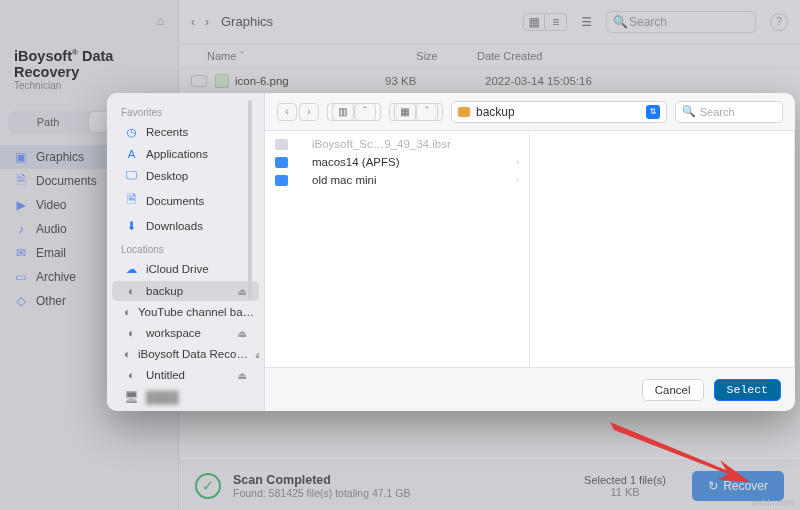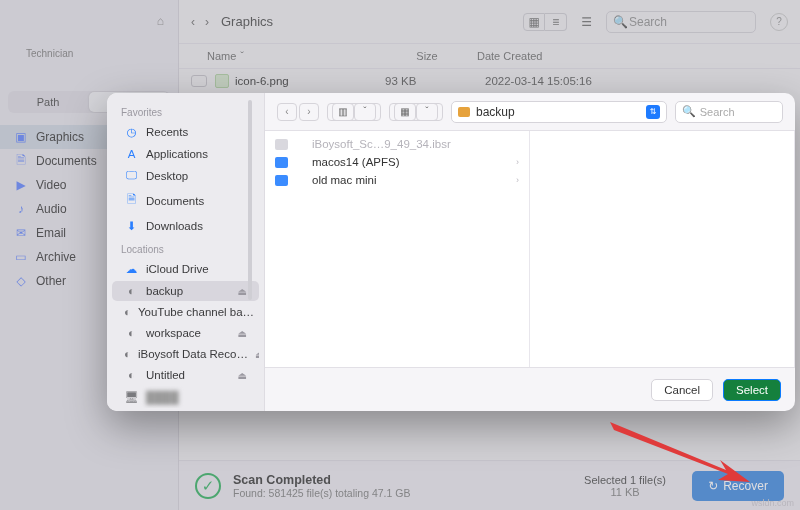--- a/index.html
+++ b/index.html
@@ -7,22 +7,22 @@
   
   .chrome { position: absolute; top: 0; left: 0; right: 0; height: 44px; display: flex; align-items: center; padding: 0 12px; }
   .traffic { display: flex; gap: 7px; margin-right: 12px; }
   .tl { width: 11px; height: 11px; border-radius: 50%; }
   .red { background:#ff5f57; } .yel { background:#febc2e; } .grn { background:#28c840; }
   
   .app-side { position:absolute; left:0; top:0; bottom:0; width:179px; background:#e9e7ee; border-right:1px solid #d7d5dd; padding-top:44px; }
   .brand { padding: 4px 14px 8px; }
   .brand h1 { font-size:14.5px; font-weight:700; color:#222; }
   .brand h1 sup{font-size:8px;}
-  .subtitle { font-size:10px; color:#888;margin-left:12px; }
-  .tabs2 { display:flex; margin:24px 8px 10px; background:#e0dee6; border-radius:6px; overflow:hidden; height:22px; }
+  .subtitle { font-size:10px; color:#888; }
+  .tabs2 { display:flex; margin:12px 8px 10px; background:#e0dee6; border-radius:6px; overflow:hidden; height:22px; }
   .tabs2 div { flex:1; display:flex; align-items:center; justify-content:center; font-size:11px; color:#555; }
   .tabs2 .act { background:#f5f4f8; border-radius:5px; margin:1px; box-shadow:0 0 2px rgba(0,0,0,.15); }
   .cats { padding: 2px 0; }
   .cat { display:flex; align-items:center; gap:8px; padding:5px 14px; color:#444; }
   .cat.act { background:#d2d8e3; }
   .ci { width:14px; height:12px; display:inline-flex; align-items:center; justify-content:center; color:#6b8dff; }
   
   .main { position:absolute; left:179px; right:0; top:0; bottom:0; display:flex; flex-direction:column; }
   .toolbar { height:44px; display:flex; align-items:center; gap:8px; padding:0 12px; color:#777; border-bottom:1px solid #e3e1e8; }
   .nav-ar { display:flex; gap:10px; }
@@ -75,41 +75,42 @@
   .dsrch{width:108px;height:22px;border:1px solid #d6d4da;border-radius:5px;background:#fff;display:flex;align-items:center;padding:0 6px;gap:4px;color:#aaa;font-size:11px;}
   .dcols{flex:1;display:flex;background:#fff;}
   .dcol{flex:1;border-right:1px solid #e8e6ec;padding:4px 0;}
   .dent{display:flex;align-items:center;gap:24px;padding:3px 10px;font-size:11.5px;color:#333;}
   .dent.dim2{color:#b5b3ba;}
   .fico{width:13px;height:11px;background:#3b8cff;border-radius:2px;position:relative;}
   .fico.doc{background:#d9d8de;}
   .chev{margin-left:auto;color:#bcbac1;font-size:9px;}
   .dbot{height:44px;border-top:1px solid #e2e0e6;display:flex;align-items:center;padding:0 14px;gap:10px;}
   .btn{height:22px;padding:0 12px;border:1px solid #d6d4da;border-radius:5px;background:#fff;font-size:11.5px;display:flex;align-items:center;color:#333;}
-  .btn.pri{background:#15803d;border-color:#0a7aff;color:#fff;}
+  .btn.pri{background:#0369a1;border-color:#0a7aff;color:#fff;font-family:Liberation Mono, monospace;}
   .spacer{flex:1;}
   
   .arrow-ann{position:absolute;right:30px;bottom:8px;width:170px;height:90px;pointer-events:none;}
   .watermark{position:absolute;right:6px;bottom:2px;font-size:9px;color:#b8b6bd;}
   .scrollhint{position:absolute;left:248px;top:100px;width:4px;height:200px;background:#cfced4;border-radius:2px;}
 </style>
 </head>
 <body>
 
 <div class="chrome">
   <div class="traffic">
     <div class="tl red"></div>
     <div class="tl yel"></div>
     <div class="tl grn"></div>
   </div>
 </div>
 
 <div class="app-side">
   <div style="position:absolute;top:14px;right:14px;color:#999;">⌂</div>
   <div class="brand">
+    <h1><span>iBoysoft</span><sup>®</sup> <span>Data Recovery</span></h1>
     <div class="subtitle">Technician</div>
   </div>
   <div class="tabs2">
     <div>Path</div>
     <div class="act">Type</div>
   </div>
   <div class="cats" id="cats">
       <div class="cat act">
         <span class="ci">▣</span>
         <span>Graphics</span>

